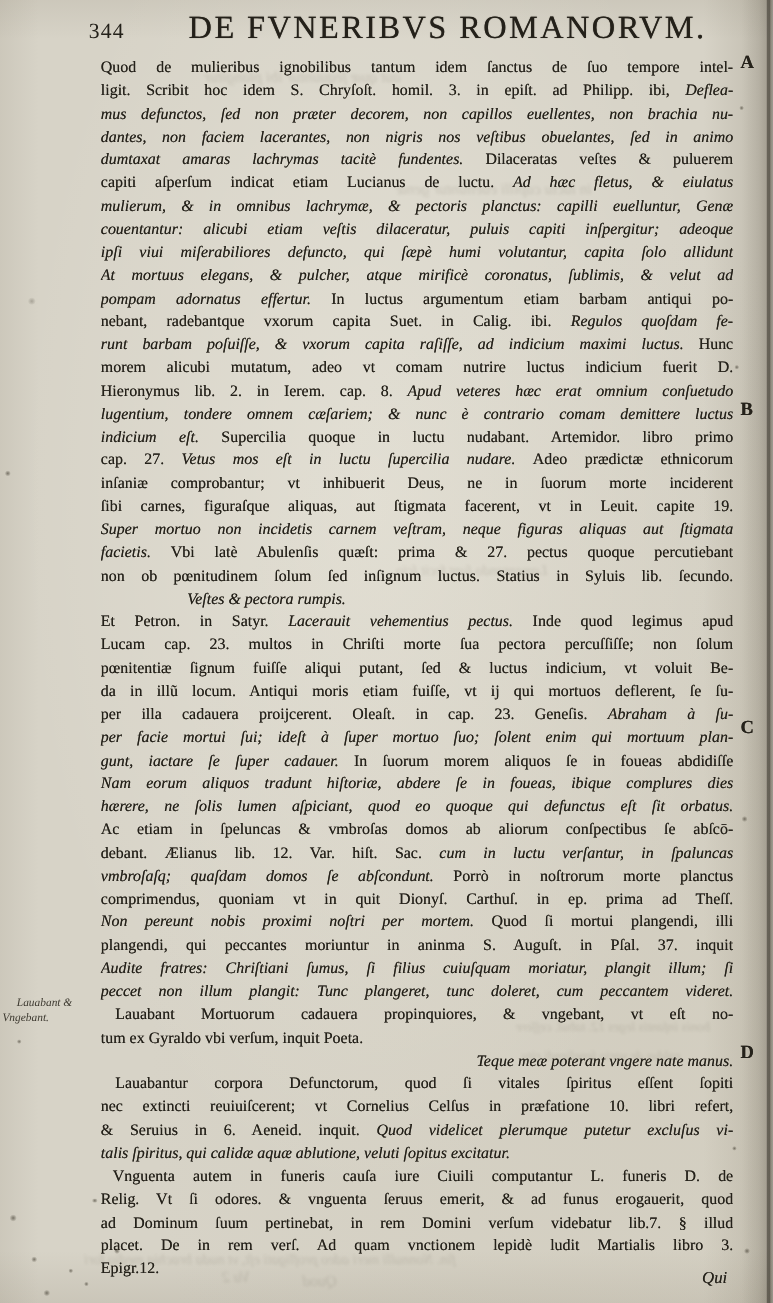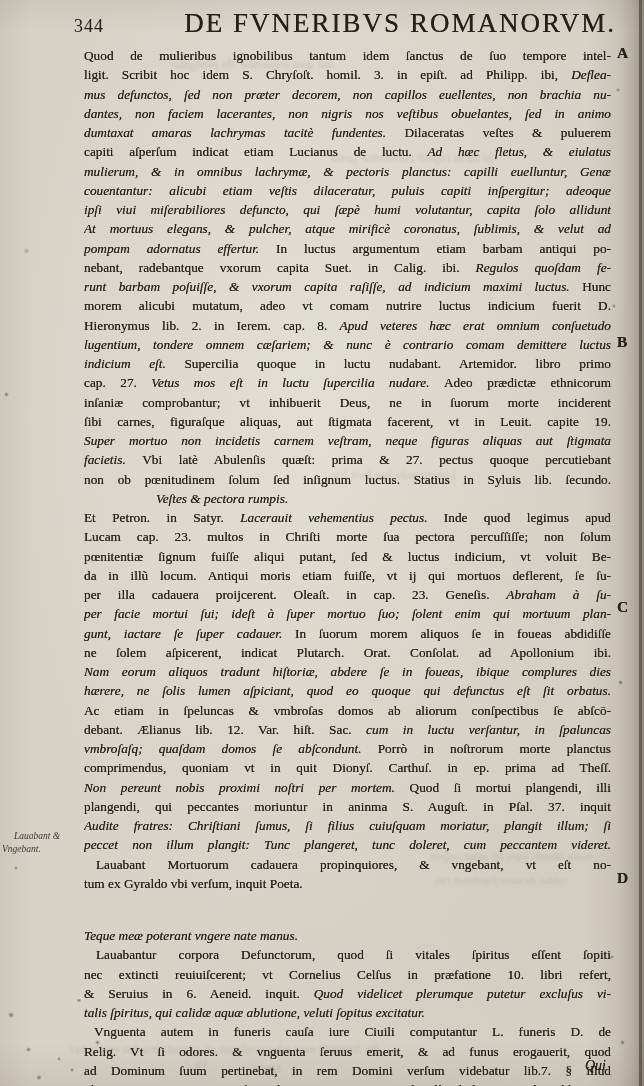--- a/index.html
+++ b/index.html
@@ -14,30 +14,30 @@
       linear-gradient(to right, rgba(110,100,80,.10), rgba(0,0,0,0) 5%, rgba(0,0,0,0) 91%, rgba(95,85,65,.18) 99%),
       linear-gradient(to bottom, rgba(110,100,80,.10), rgba(0,0,0,0) 3%, rgba(0,0,0,0) 96%, rgba(110,100,80,.12) 100%);
     overflow:hidden;
     font-family:"Liberation Serif","DejaVu Serif",serif;
     color:#24211a;
   }
   .edge-shade{position:absolute;top:0;bottom:0;right:0;width:26px;
     background:linear-gradient(to right, rgba(60,54,42,0), rgba(60,54,42,.10) 55%, rgba(50,45,35,.22) 88%, rgba(40,36,28,.34) 100%);}
   .edge-line{position:absolute;top:0;bottom:0;right:2px;width:3px;background:rgba(42,38,30,.50);filter:blur(.5px);}
   .pagenum{position:absolute;left:74px;top:16px;font-size:18px;letter-spacing:1px;}
-  .title{position:absolute;left:130px;top:8px;width:486px;text-align:right;
+  .title{position:absolute;left:130px;top:8px;width:486px;text-align:center;
     font-size:27px;letter-spacing:2px;white-space:nowrap;
     text-shadow:0 0 .6px rgba(30,26,18,.85);}
   .textblock{position:absolute;left:84px;top:46px;width:527px;font-size:13.3px;
     text-shadow:0 0 .45px rgba(32,28,20,.75);}
   .line{height:19.26px;line-height:19.26px;overflow:hidden;white-space:normal;}
   .line.j{text-align:justify;text-align-last:justify;}
   .line.l{text-align:left;}
   .line.c1{text-align:left;padding-left:72px;}
-  .line.c2{text-align:left;margin-top:33px;}
+  .line.c2{text-align:right;}
   .it{font-style:italic;}
   .ro{font-style:normal;}
   .mletter{position:absolute;left:617px;width:22px;font-size:15.5px;font-weight:600;
     text-shadow:0 0 .5px rgba(30,26,18,.8);}
   .mnote{position:absolute;left:2px;top:830px;width:80px;font-size:9.5px;
     font-style:italic;line-height:12.5px;color:#3c382f;}
   .mnote .n1{padding-left:12px;}
   .catchword{position:absolute;left:560px;top:1058px;width:46px;text-align:right;
     font-style:italic;font-size:14px;text-shadow:0 0 .45px rgba(32,28,20,.7);}
   .ghost{position:absolute;transform:scaleX(-1);filter:blur(1.2px);opacity:.15;
@@ -89,21 +89,20 @@
       <div class="line j"><span class="it">facietis. </span><span class="ro">Vbi latè Abulenſis quæſt: prima &amp; 27. pectus quoque percutiebant</span></div>
       <div class="line j"><span class="ro">non ob pœnitudinem ſolum ſed inſignum luctus. Statius in Syluis lib. ſecundo.</span></div>
       <div class="line c1"><span class="it">Veſtes &amp; pectora rumpis.</span></div>
       <div class="line j"><span class="ro">Et Petron. in Satyr. </span><span class="it">Lacerauit vehementius pectus. </span><span class="ro">Inde quod legimus apud</span></div>
       <div class="line j"><span class="ro">Lucam cap. 23. multos in Chriſti morte ſua pectora percuſſiſſe; non ſolum</span></div>
       <div class="line j"><span class="ro">pœnitentiæ ſignum fuiſſe aliqui putant, ſed &amp; luctus indicium, vt voluit Be-</span></div>
       <div class="line j"><span class="ro">da in illũ locum. Antiqui moris etiam fuiſſe, vt ij qui mortuos deflerent, ſe ſu-</span></div>
       <div class="line j"><span class="ro">per illa cadauera proijcerent. Oleaſt. in cap. 23. Geneſis. </span><span class="it">Abraham à ſu-</span></div>
       <div class="line j"><span class="it">per facie mortui ſui; ideſt à ſuper mortuo ſuo; ſolent enim qui mortuum plan-</span></div>
       <div class="line j"><span class="it">gunt, iactare ſe ſuper cadauer. </span><span class="ro">In ſuorum morem aliquos ſe in foueas abdidiſſe</span></div>
-      <div class="line j"><span class="ro">ne ſolem aſpicerent, indicat Plutarch. Orat. Conſolat. ad Apollonium ibi.</span></div>
       <div class="line j"><span class="it">Nam eorum aliquos tradunt hiſtoriæ, abdere ſe in foueas, ibique complures dies</span></div>
       <div class="line j"><span class="it">hærere, ne ſolis lumen aſpiciant, quod eo quoque qui defunctus eſt ſit orbatus.</span></div>
       <div class="line j"><span class="ro">Ac etiam in ſpeluncas &amp; vmbroſas domos ab aliorum conſpectibus ſe abſcō-</span></div>
       <div class="line j"><span class="ro">debant. Ælianus lib. 12. Var. hiſt. Sac. </span><span class="it">cum in luctu verſantur, in ſpaluncas</span></div>
       <div class="line j"><span class="it">vmbroſaſq; quaſdam domos ſe abſcondunt. </span><span class="ro">Porrò in noſtrorum morte planctus</span></div>
       <div class="line j"><span class="ro">comprimendus, quoniam vt in quit Dionyſ. Carthuſ. in ep. prima ad Theſſ.</span></div>
       <div class="line j"><span class="it">Non pereunt nobis proximi noſtri per mortem. </span><span class="ro">Quod ſi mortui plangendi, illi</span></div>
       <div class="line j"><span class="ro">plangendi, qui peccantes moriuntur in aninma S. Auguſt. in Pſal. 37. inquit</span></div>
       <div class="line j"><span class="it">Audite fratres: Chriſtiani ſumus, ſi filius cuiuſquam moriatur, plangit illum; ſi</span></div>
       <div class="line j"><span class="it">peccet non illum plangit: Tunc plangeret, tunc doleret, cum peccantem videret.</span></div>

